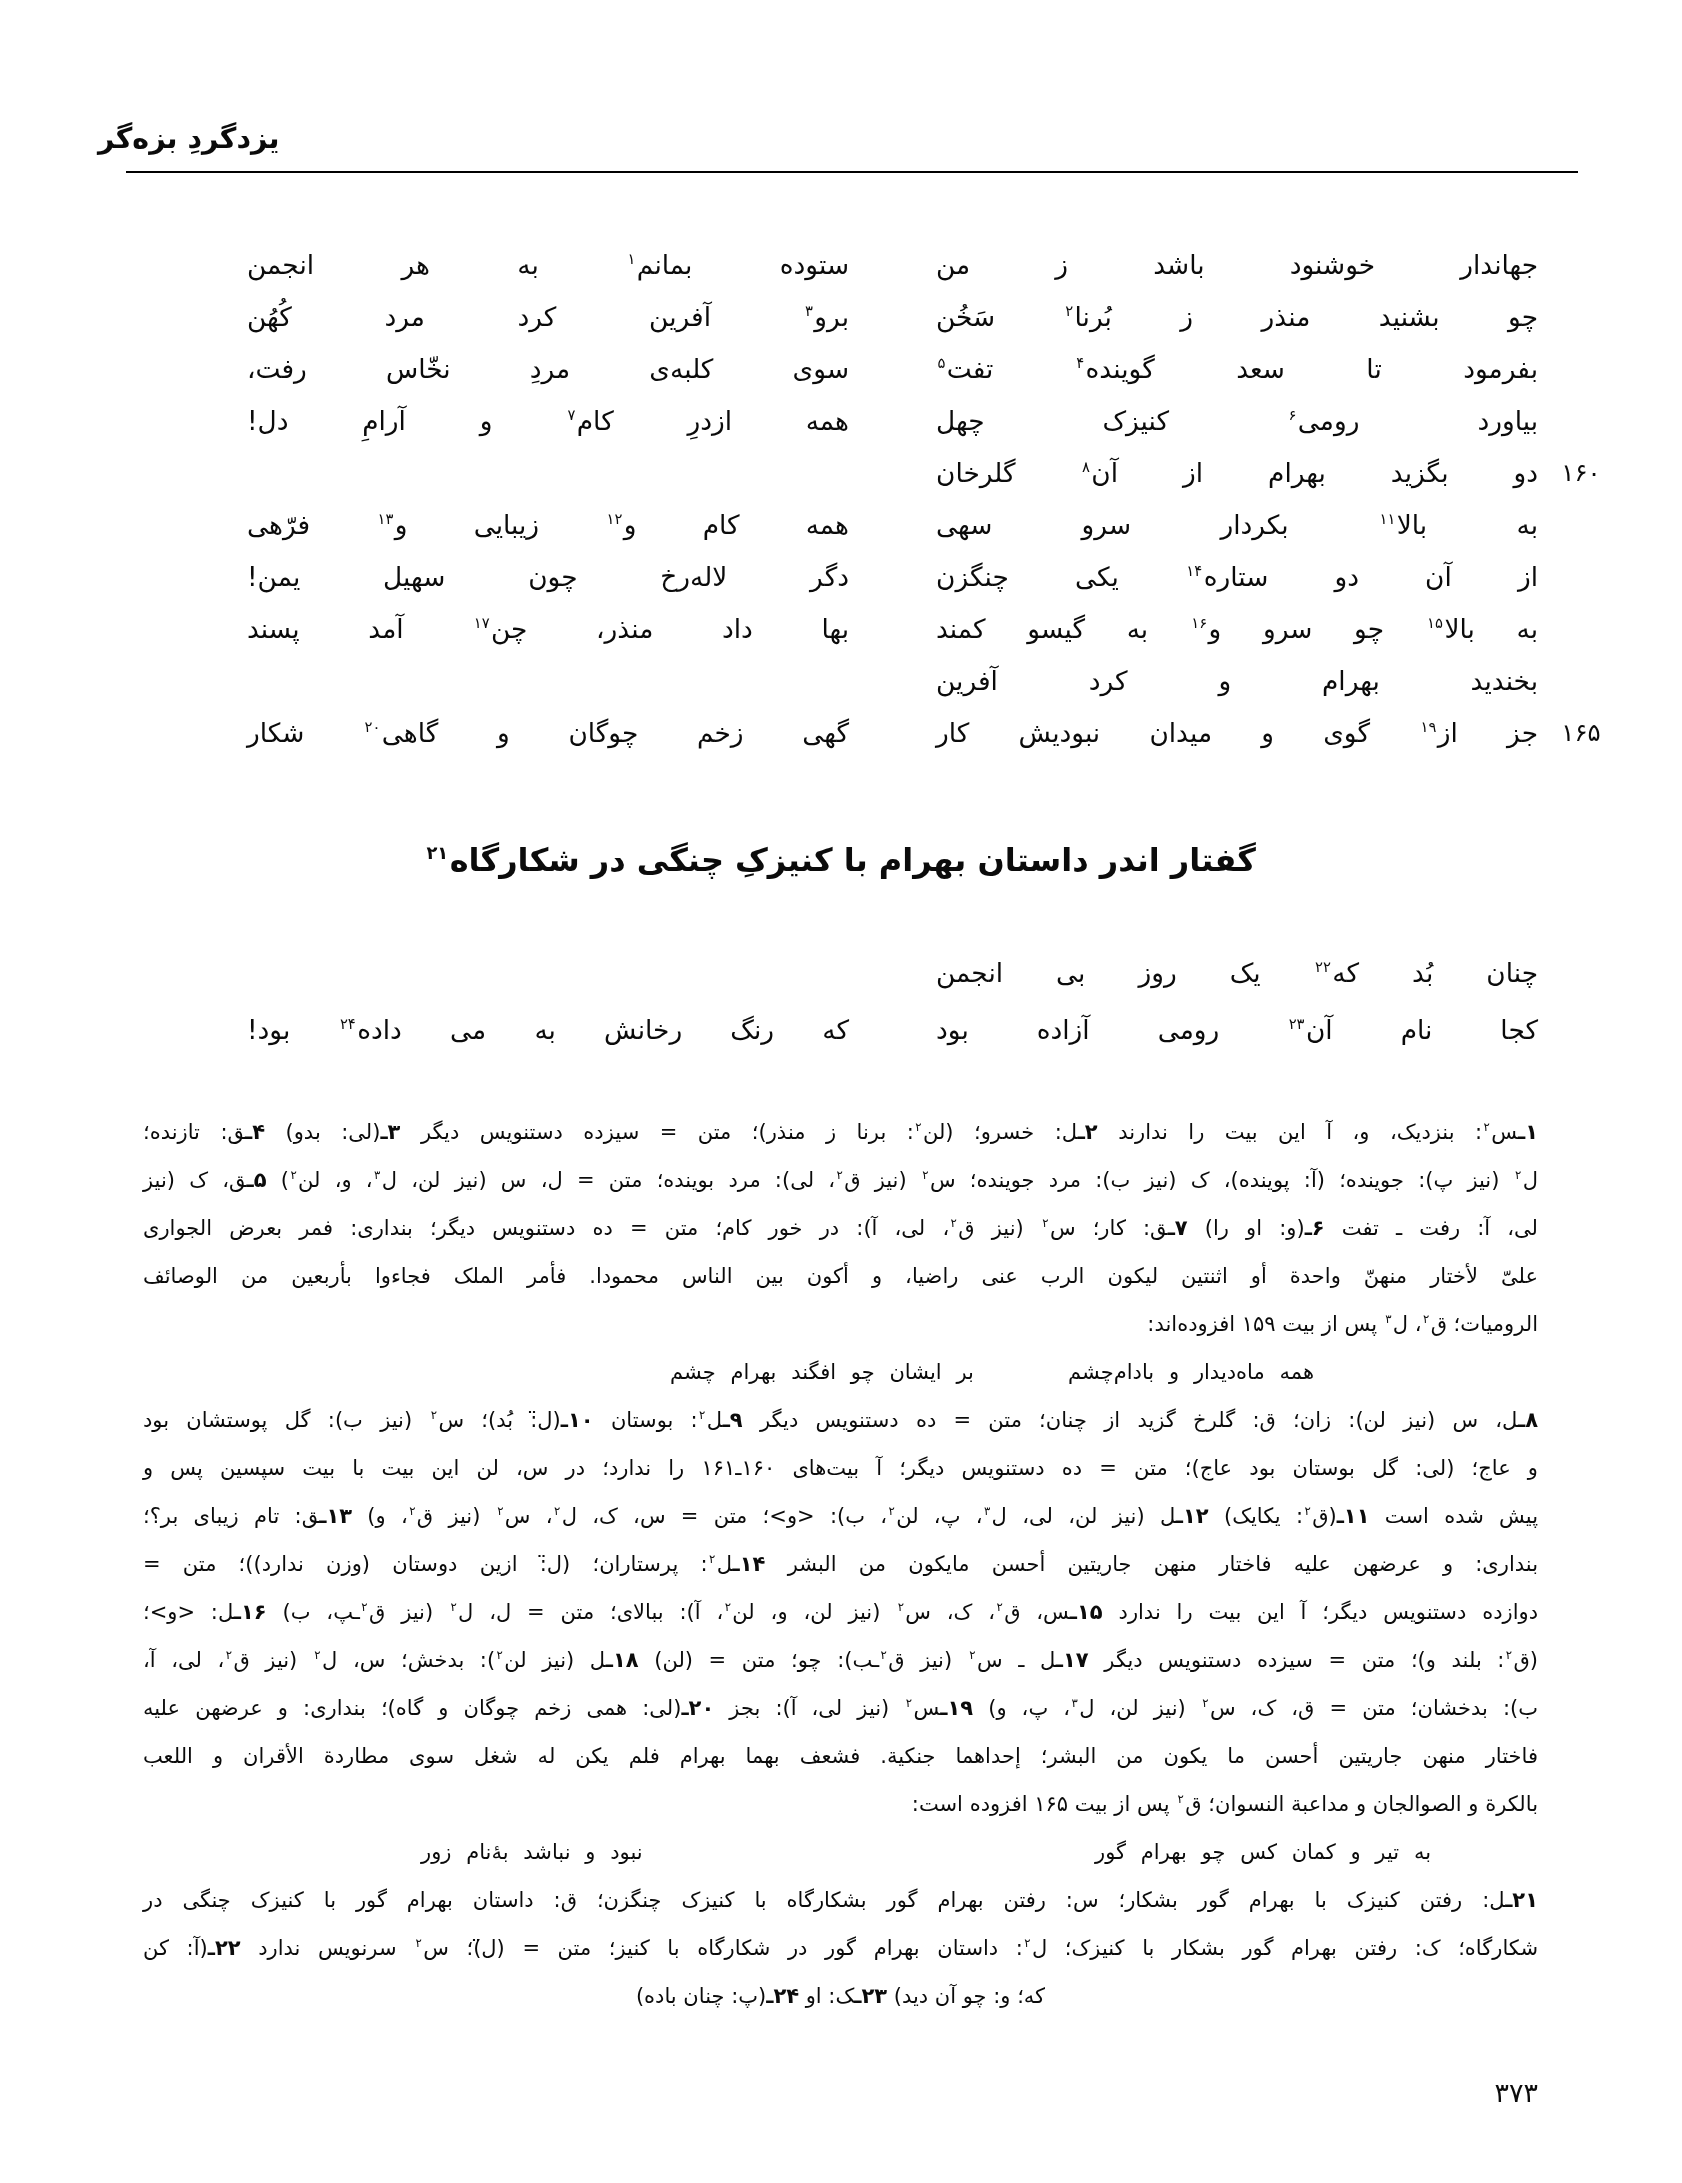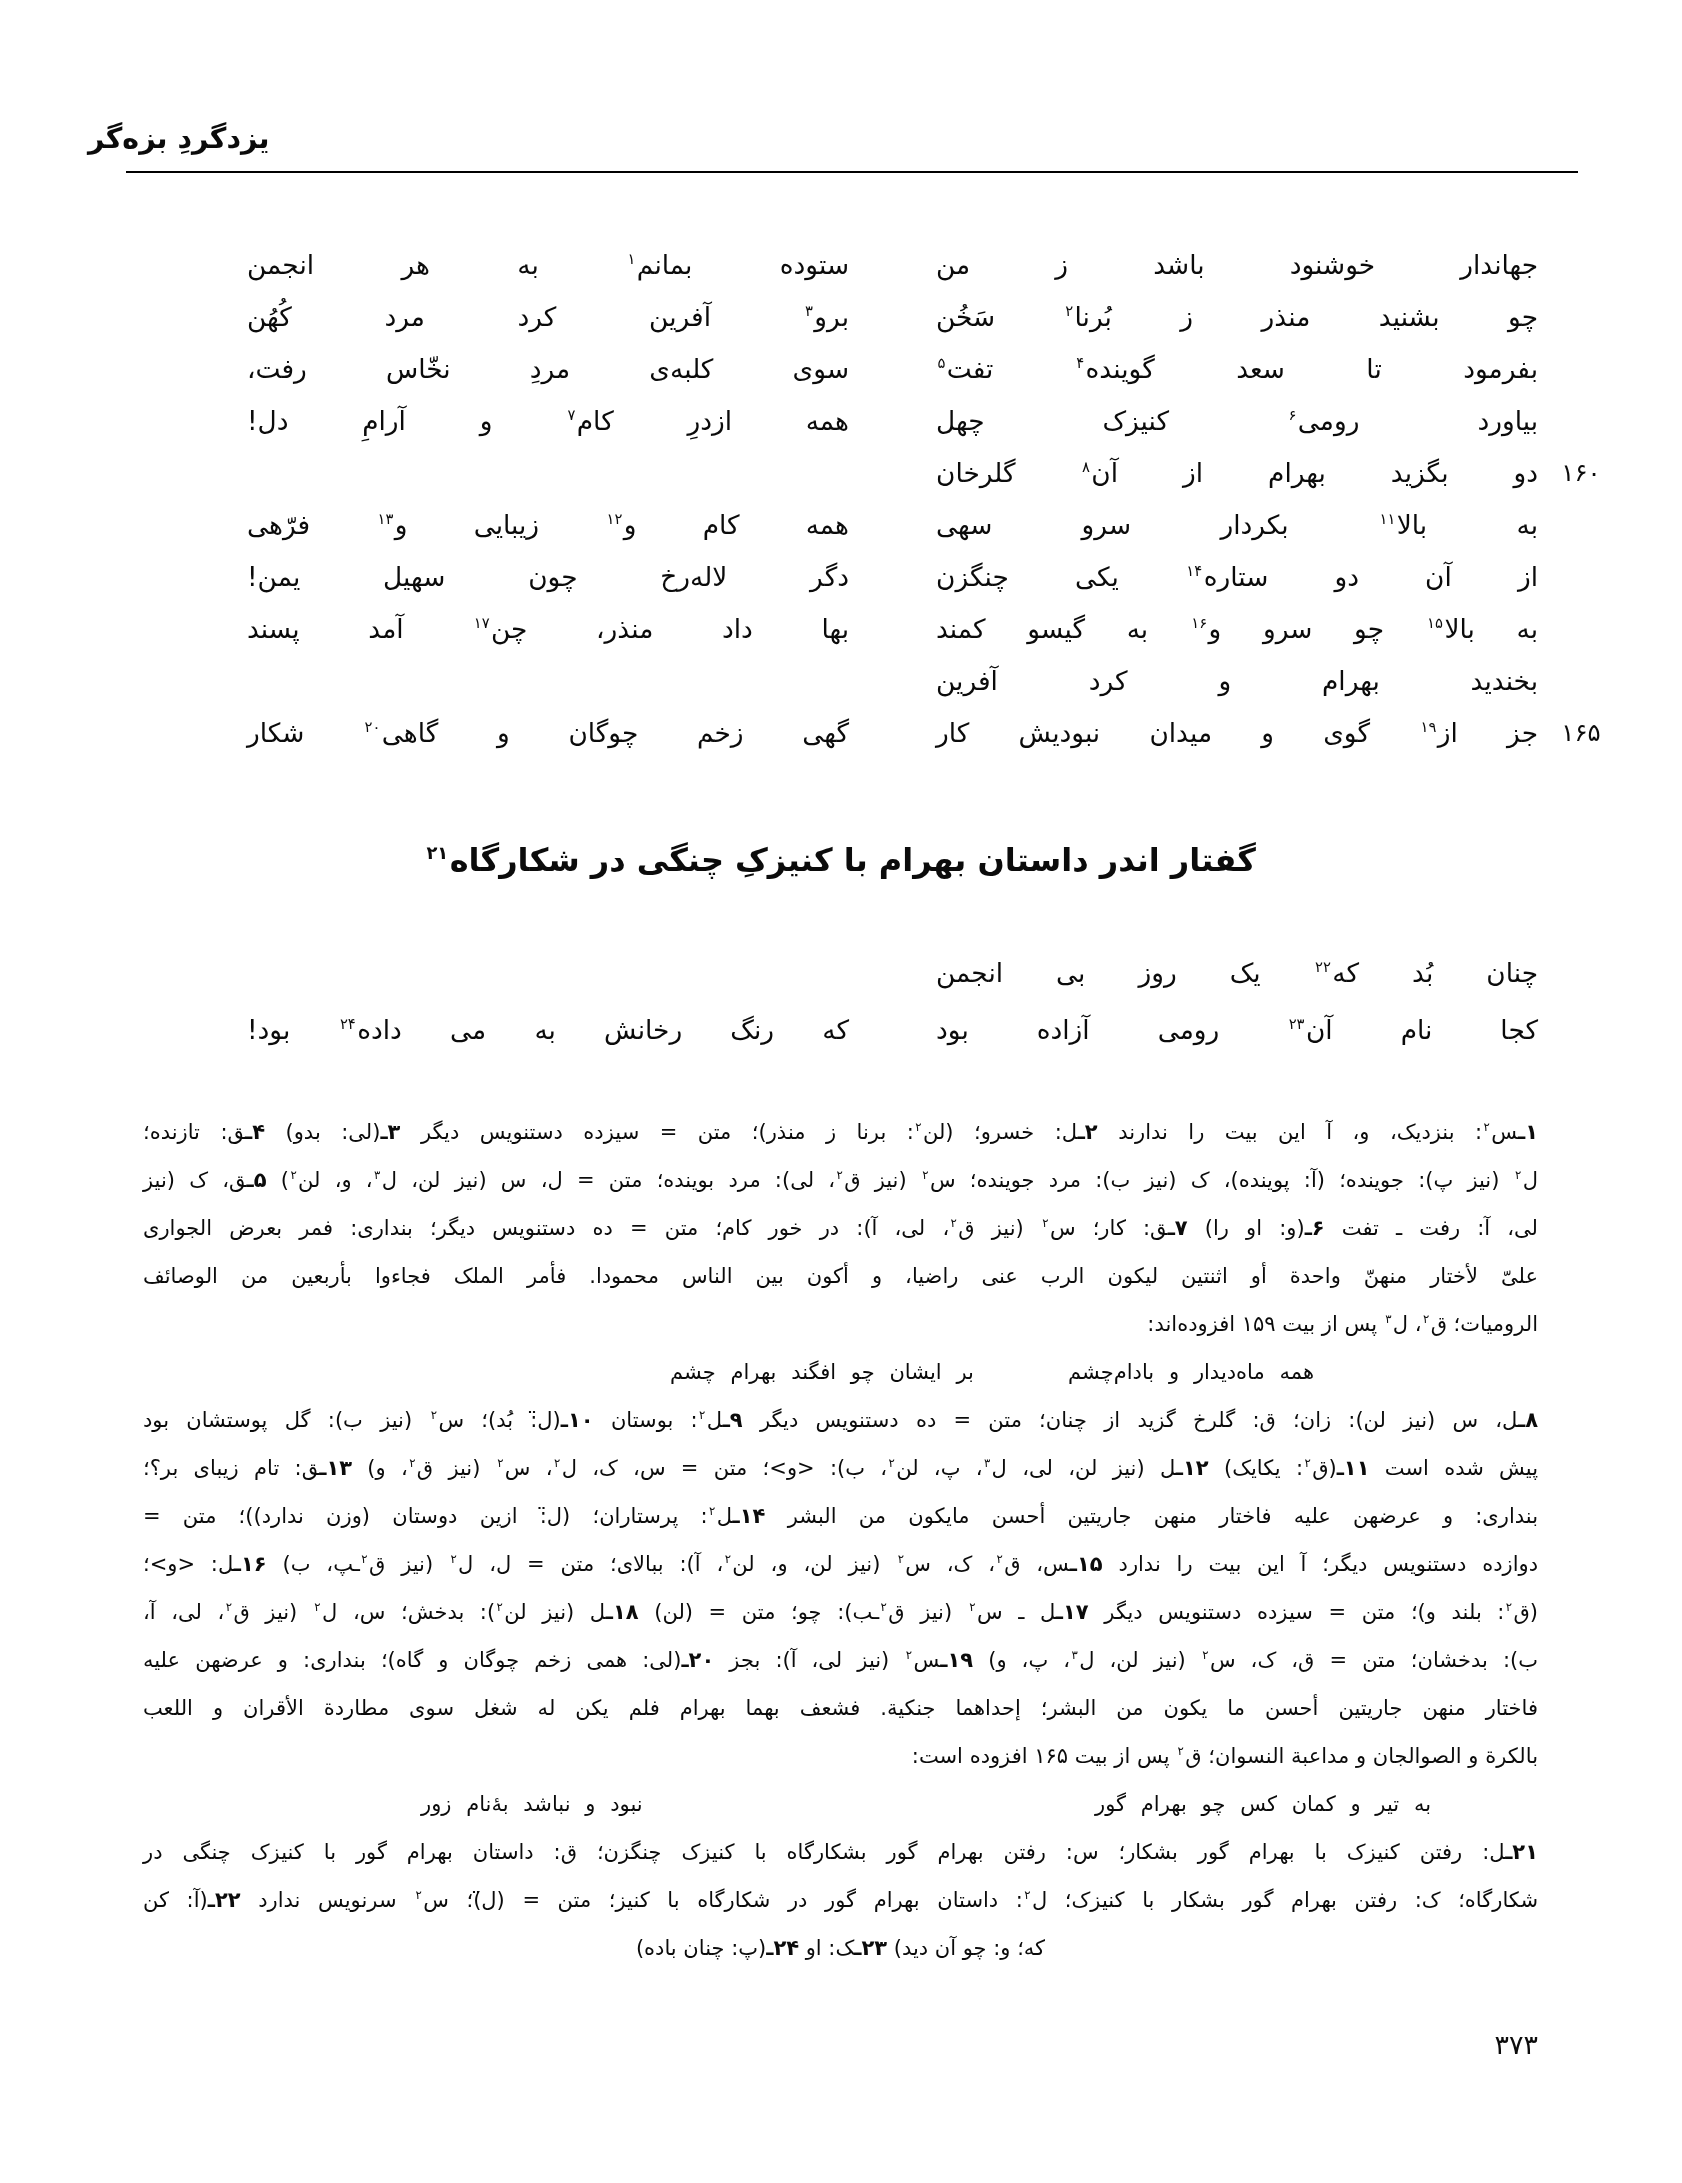--- a/index.html
+++ b/index.html
@@ -8,21 +8,21 @@
     width:1683px;height:2183px;
     margin:0 auto;
     background:#ffffff;
     color:#0b0b0b;
     font-family:"DejaVu Sans",sans-serif;
     direction:rtl;
     overflow:hidden;
   }
   
   .running-head{
-    position:absolute;top:123px;left:89px;
+    position:absolute;top:123px;left:99px;
     font-size:28.5px;font-weight:bold;line-height:1.1;
     direction:rtl;
   }
   .head-rule{
     position:absolute;top:171px;left:127px;width:1452px;height:2px;
     background:#000;
   }
   .content{padding:0 144px;}
   
   .poem{width:1291px;margin-left:auto;margin-right:0;margin-top:239px;}
@@ -146,20 +146,21 @@
       <div class="fn-line">لی، آ: رفت ـ تفت <b class="fnn">۶ـ</b>(و: او را) <b class="fnn">۷ـ</b>ق: کار؛ س<sup>۲</sup> (نیز ق<sup>۲</sup>، لی، آ): در خور کام؛ متن = ده دستنویس دیگر؛ بنداری: فمر بعرض الجواری</div>
       <div class="fn-line">علیّ لأختار منهنّ واحدة أو اثنتین لیکون الرب عنی راضیا، و أکون بین الناس محمودا. فأمر الملک فجاءوا بأربعین من الوصائف</div>
       <div class="fn-line fn-end">الرومیات؛ ق<sup>۲</sup>، ل<sup>۳</sup> پس از بیت ۱۵۹ افزوده‌اند:</div>
 
       <div class="fn-verse v1">
         <span class="fv-hemi">همه ماه‌دیدار و بادام‌چشم</span>
         <span class="fv-hemi">بر ایشان چو افگند بهرام چشم</span>
       </div>
 
       <div class="fn-line"><b class="fnn">۸ـ</b>ل، س (نیز لن): زان؛ ق: گلرخ گزید از چنان؛ متن = ده دستنویس دیگر <b class="fnn">۹ـ</b>ل<sup>۲</sup>: بوستان <b class="fnn">۱۰ـ</b>(ل̈: بُد)؛ س<sup>۲</sup> (نیز ب): گل پوستشان بود</div>
+      <div class="fn-line">و عاج؛ (لی: گل بوستان بود عاج)؛ متن = ده دستنویس دیگر؛ آ بیت‌های ۱۶۰ـ۱۶۱ را ندارد؛ در س، لن این بیت با بیت سپسین پس و</div>
       <div class="fn-line">پیش شده است <b class="fnn">۱۱ـ</b>(ق<sup>۲</sup>: یکایک) <b class="fnn">۱۲ـ</b>ل (نیز لن، لی، ل<sup>۳</sup>، پ، لن<sup>۲</sup>، ب): &lt;و&gt;؛ متن = س، ک، ل<sup>۲</sup>، س<sup>۲</sup> (نیز ق<sup>۲</sup>، و) <b class="fnn">۱۳ـ</b>ق: تام زیبای بر؟؛</div>
       <div class="fn-line">بنداری: و عرضهن علیه فاختار منهن جاریتین أحسن مایکون من البشر <b class="fnn">۱۴ـ</b>ل<sup>۲</sup>: پرستاران؛ (ل̈: ازین دوستان (وزن ندارد))؛ متن =</div>
       <div class="fn-line">دوازده دستنویس دیگر؛ آ این بیت را ندارد <b class="fnn">۱۵ـ</b>س، ق<sup>۲</sup>، ک، س<sup>۲</sup> (نیز لن، و، لن<sup>۲</sup>، آ): ببالای؛ متن = ل، ل<sup>۲</sup> (نیز ق<sup>۲</sup>ـپ، ب) <b class="fnn">۱۶ـ</b>ل: &lt;و&gt;؛</div>
       <div class="fn-line">(ق<sup>۲</sup>: بلند و)؛ متن = سیزده دستنویس دیگر <b class="fnn">۱۷ـ</b>ل ـ س<sup>۲</sup> (نیز ق<sup>۲</sup>ـب): چو؛ متن = (لن) <b class="fnn">۱۸ـ</b>ل (نیز لن<sup>۲</sup>): بدخش؛ س، ل<sup>۲</sup> (نیز ق<sup>۲</sup>، لی، آ،</div>
       <div class="fn-line">ب): بدخشان؛ متن = ق، ک، س<sup>۲</sup> (نیز لن، ل<sup>۳</sup>، پ، و) <b class="fnn">۱۹ـ</b>س<sup>۲</sup> (نیز لی، آ): بجز <b class="fnn">۲۰ـ</b>(لی: همی زخم چوگان و گاه)؛ بنداری: و عرضهن علیه</div>
       <div class="fn-line">فاختار منهن جاریتین أحسن ما یکون من البشر؛ إحداهما جنکیة. فشعف بهما بهرام فلم یکن له شغل سوی مطاردة الأقران و اللعب</div>
       <div class="fn-line fn-end">بالکرة و الصوالجان و مداعبة النسوان؛ ق<sup>۲</sup> پس از بیت ۱۶۵ افزوده است:</div>
 
       <div class="fn-verse v2">
         <span class="fv-hemi">به تیر و کمان کس چو بهرام گور</span>

